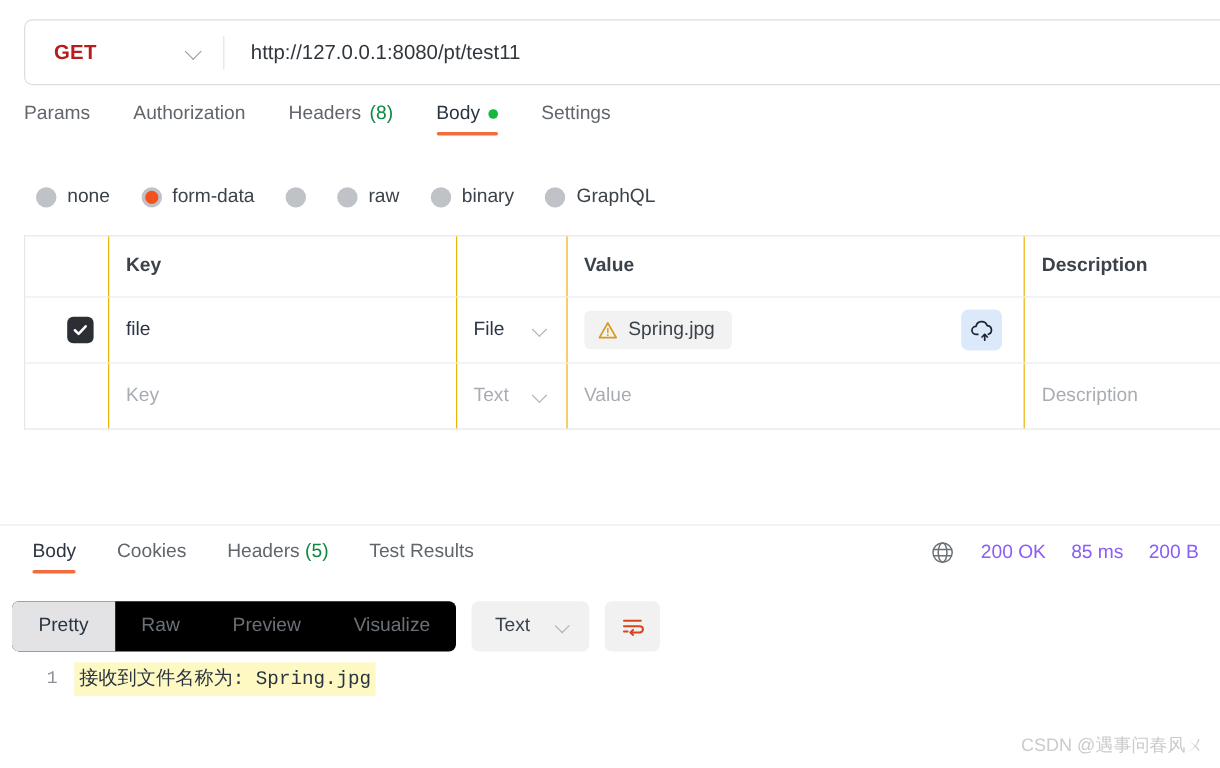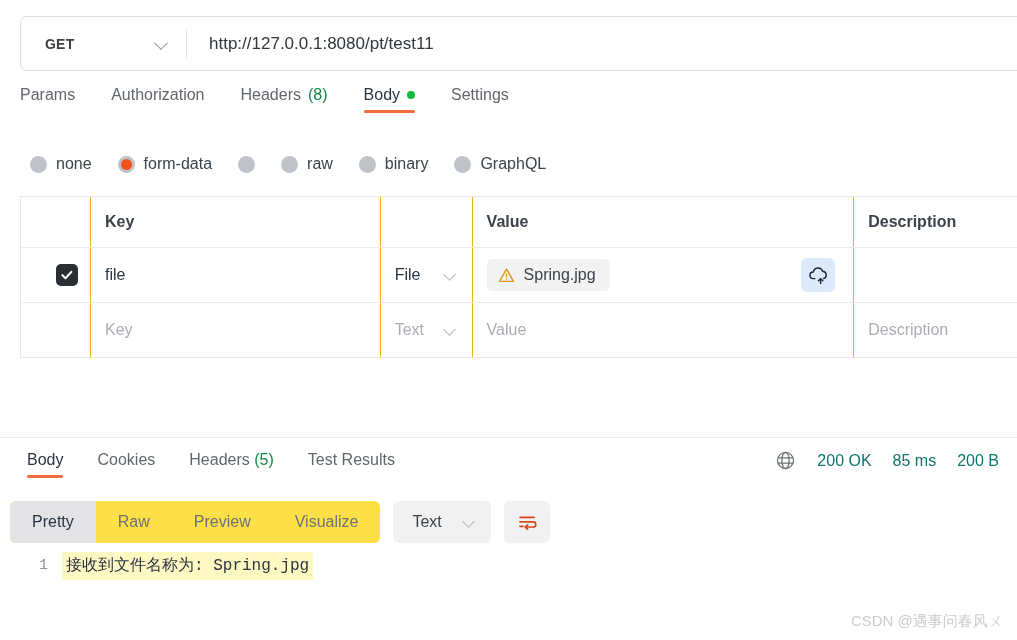--- a/index.html
+++ b/index.html
@@ -17,21 +17,21 @@
     position: absolute; left: 20px; top: 16px;
     width: 1010px; height: 55px;
     border: 1px solid #dcdde0; border-radius: 7px;
     background: #fff; display: flex; align-items: center;
   }
   .method-box {
     width: 165px; height: 100%;
     display: flex; align-items: center; justify-content: space-between;
     padding: 0 18px 0 24px;
   }
-  .method-label { color: #404040; font-size: 14px; font-weight: 700; letter-spacing: .2px; }
+  .method-label { color: #b91c1c; font-size: 17px; font-weight: 700; letter-spacing: .2px; }
   .chev { display: inline-block; width: 13px; height: 13px; position: relative; }
   .chev::before {
     content: ""; position: absolute; left: 1px; top: 1px;
     width: 9px; height: 9px;
     border-right: 1.6px solid #9aa0a6; border-bottom: 1.6px solid #9aa0a6;
     transform: rotate(45deg);
   }
   .url-sep { width: 1px; height: 28px; background: #e3e4e6; }
   .url-text {
     flex: 1; padding-left: 22px; font-size: 17px; color: #31363c;
@@ -141,30 +141,30 @@
     content: ""; position: absolute; left: 17px; right: 17px; bottom: 4px;
     height: 3px; background: #f26b3a; border-radius: 2px;
   }
   .res-tab .count { color: #0f8a43; }
 
   .res-status {
     position: absolute; right: 18px; top: 450px;
     display: flex; align-items: center; gap: 21px;
     font-size: 16px;
   }
-  .res-status .ok { color: #0f766e; }
+  .res-status .ok { color: #8b5cf6; }
   .globe { width: 21px; height: 21px; }
 
   
   .view-toolbar {
     position: absolute; left: 10px; top: 501px;
     display: flex; align-items: center; gap: 13px;
   }
   .seg {
-    display: flex; background: #fde047; border-radius: 6px; overflow: hidden;
+    display: flex; background: #000000; border-radius: 6px; overflow: hidden;
     height: 42px;
   }
   .seg-item {
     display: flex; align-items: center; padding: 0 22px;
     font-size: 16px; color: #6c7178;
   }
   .seg-item.active { background: #e3e3e5; color: #2b3442; }
   .fmt-select {
     display: flex; align-items: center; gap: 22px;
     height: 42px; padding: 0 16px 0 19px;

